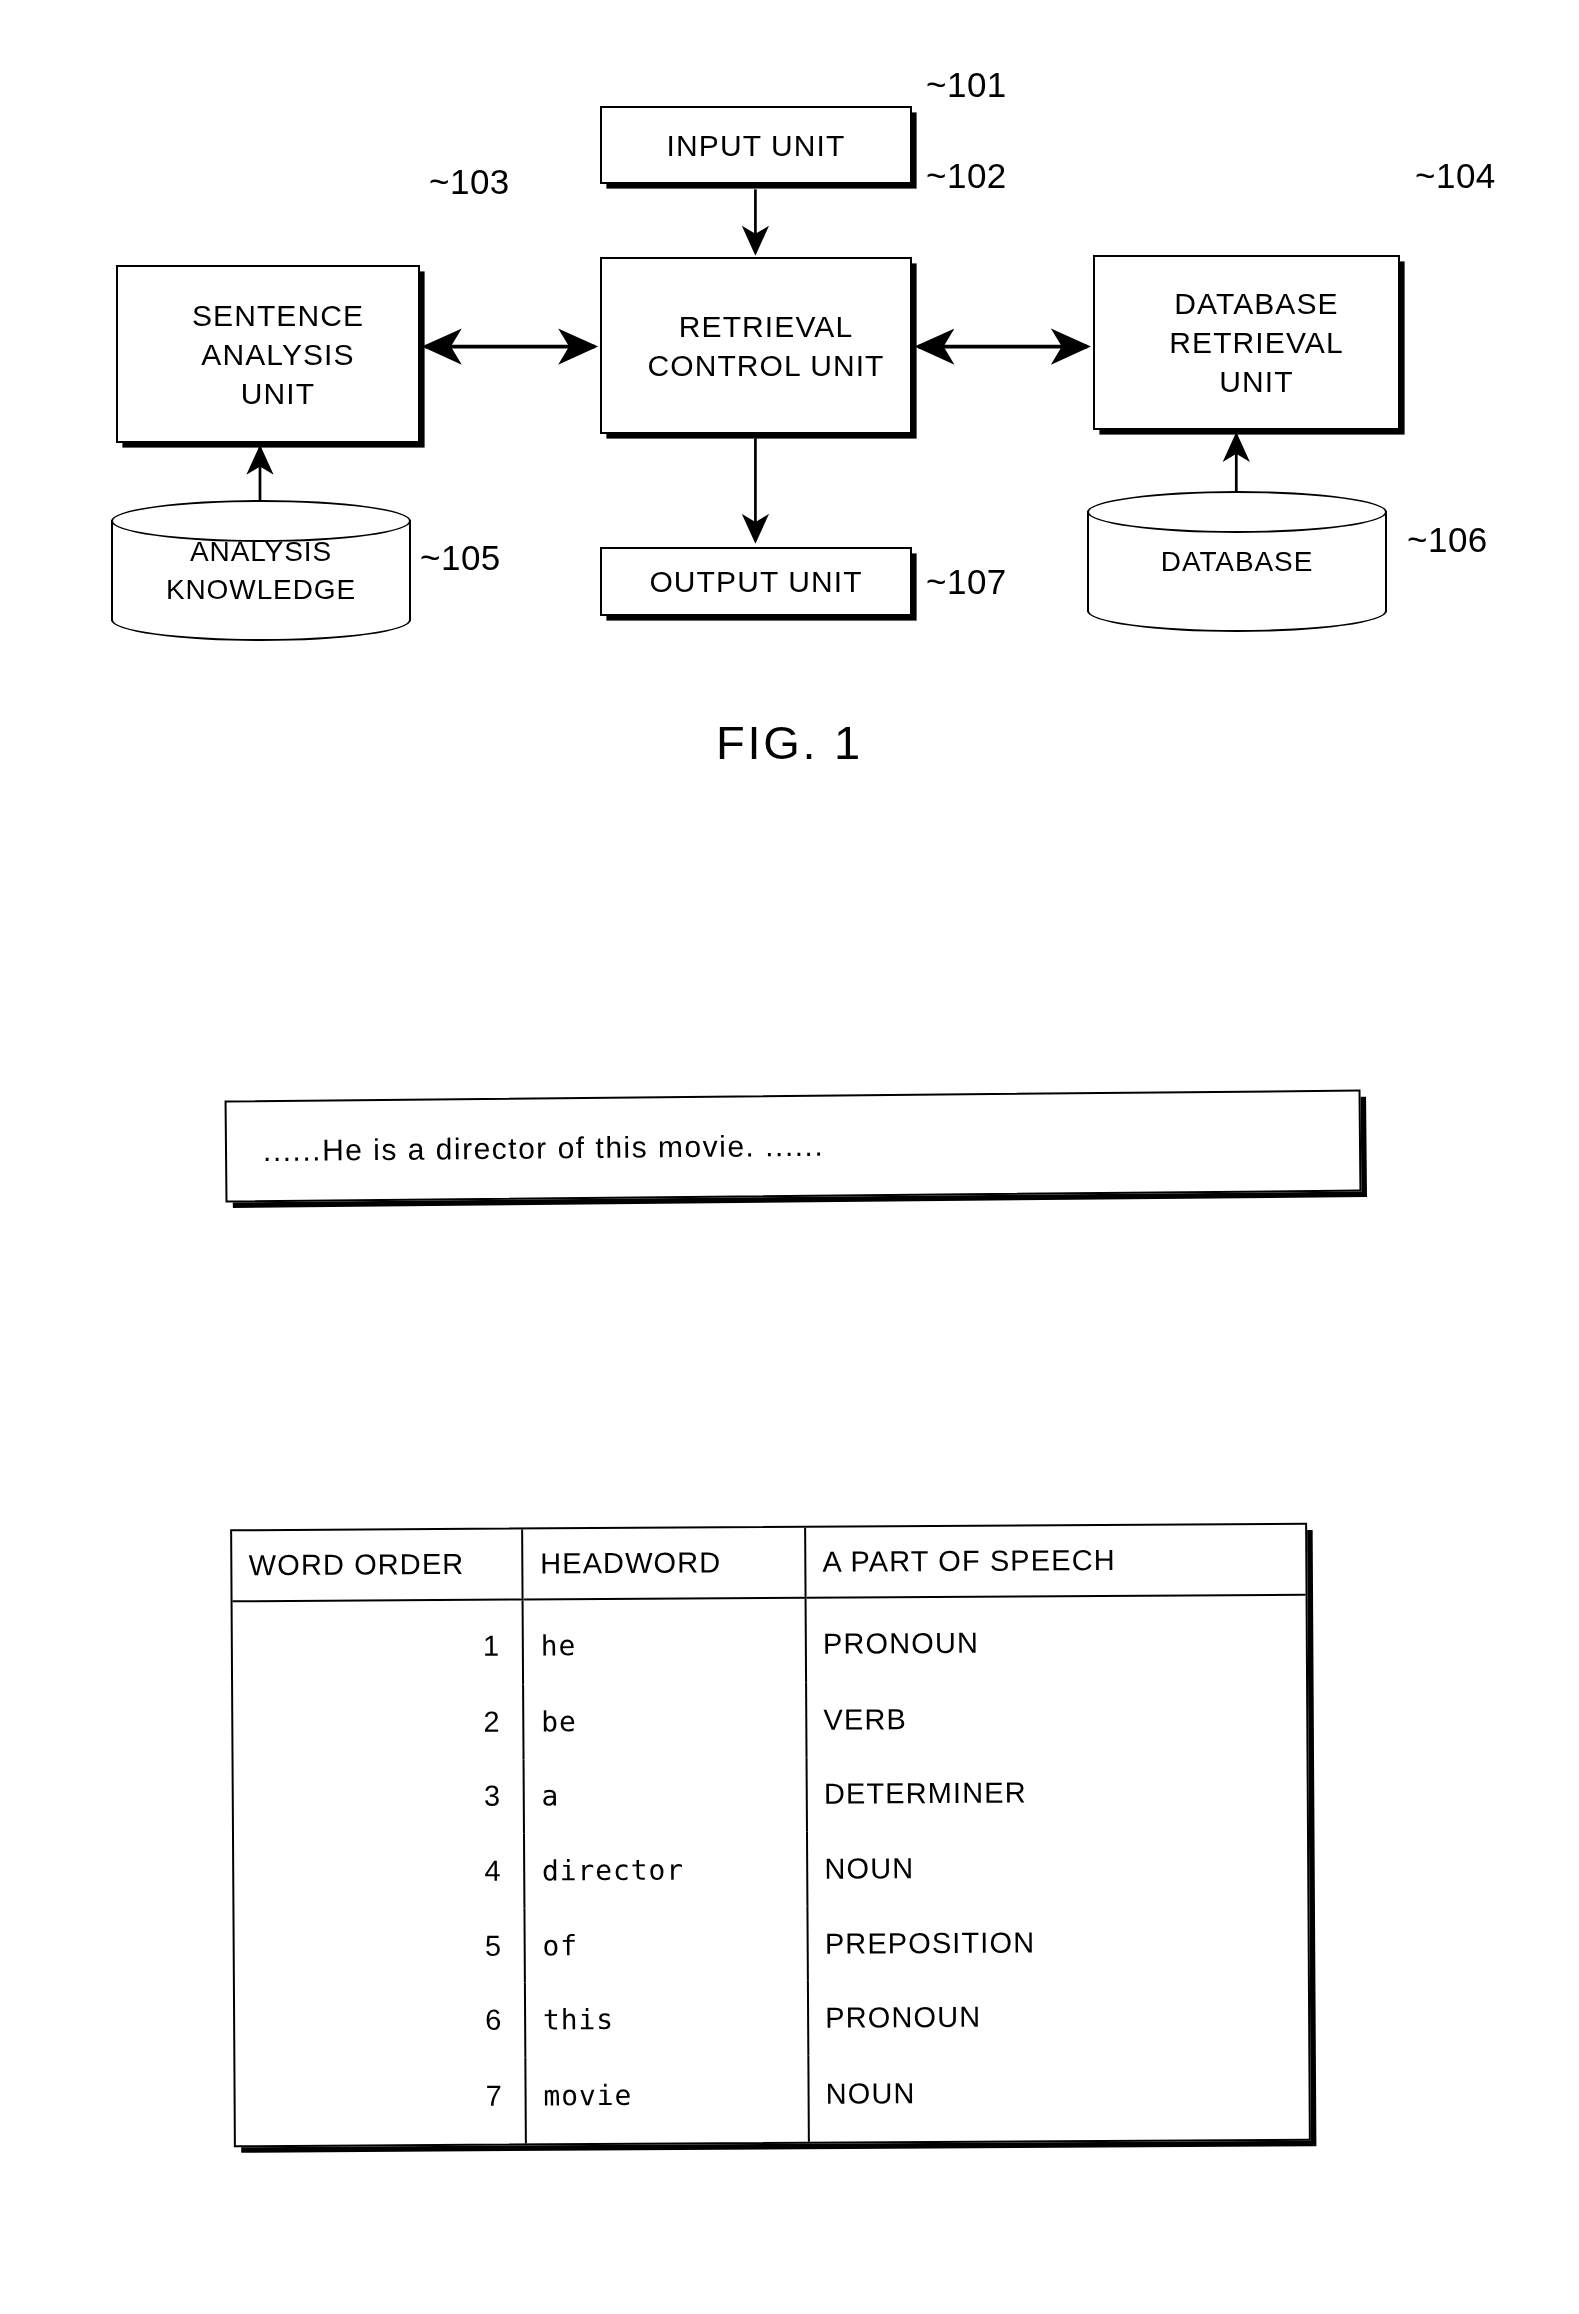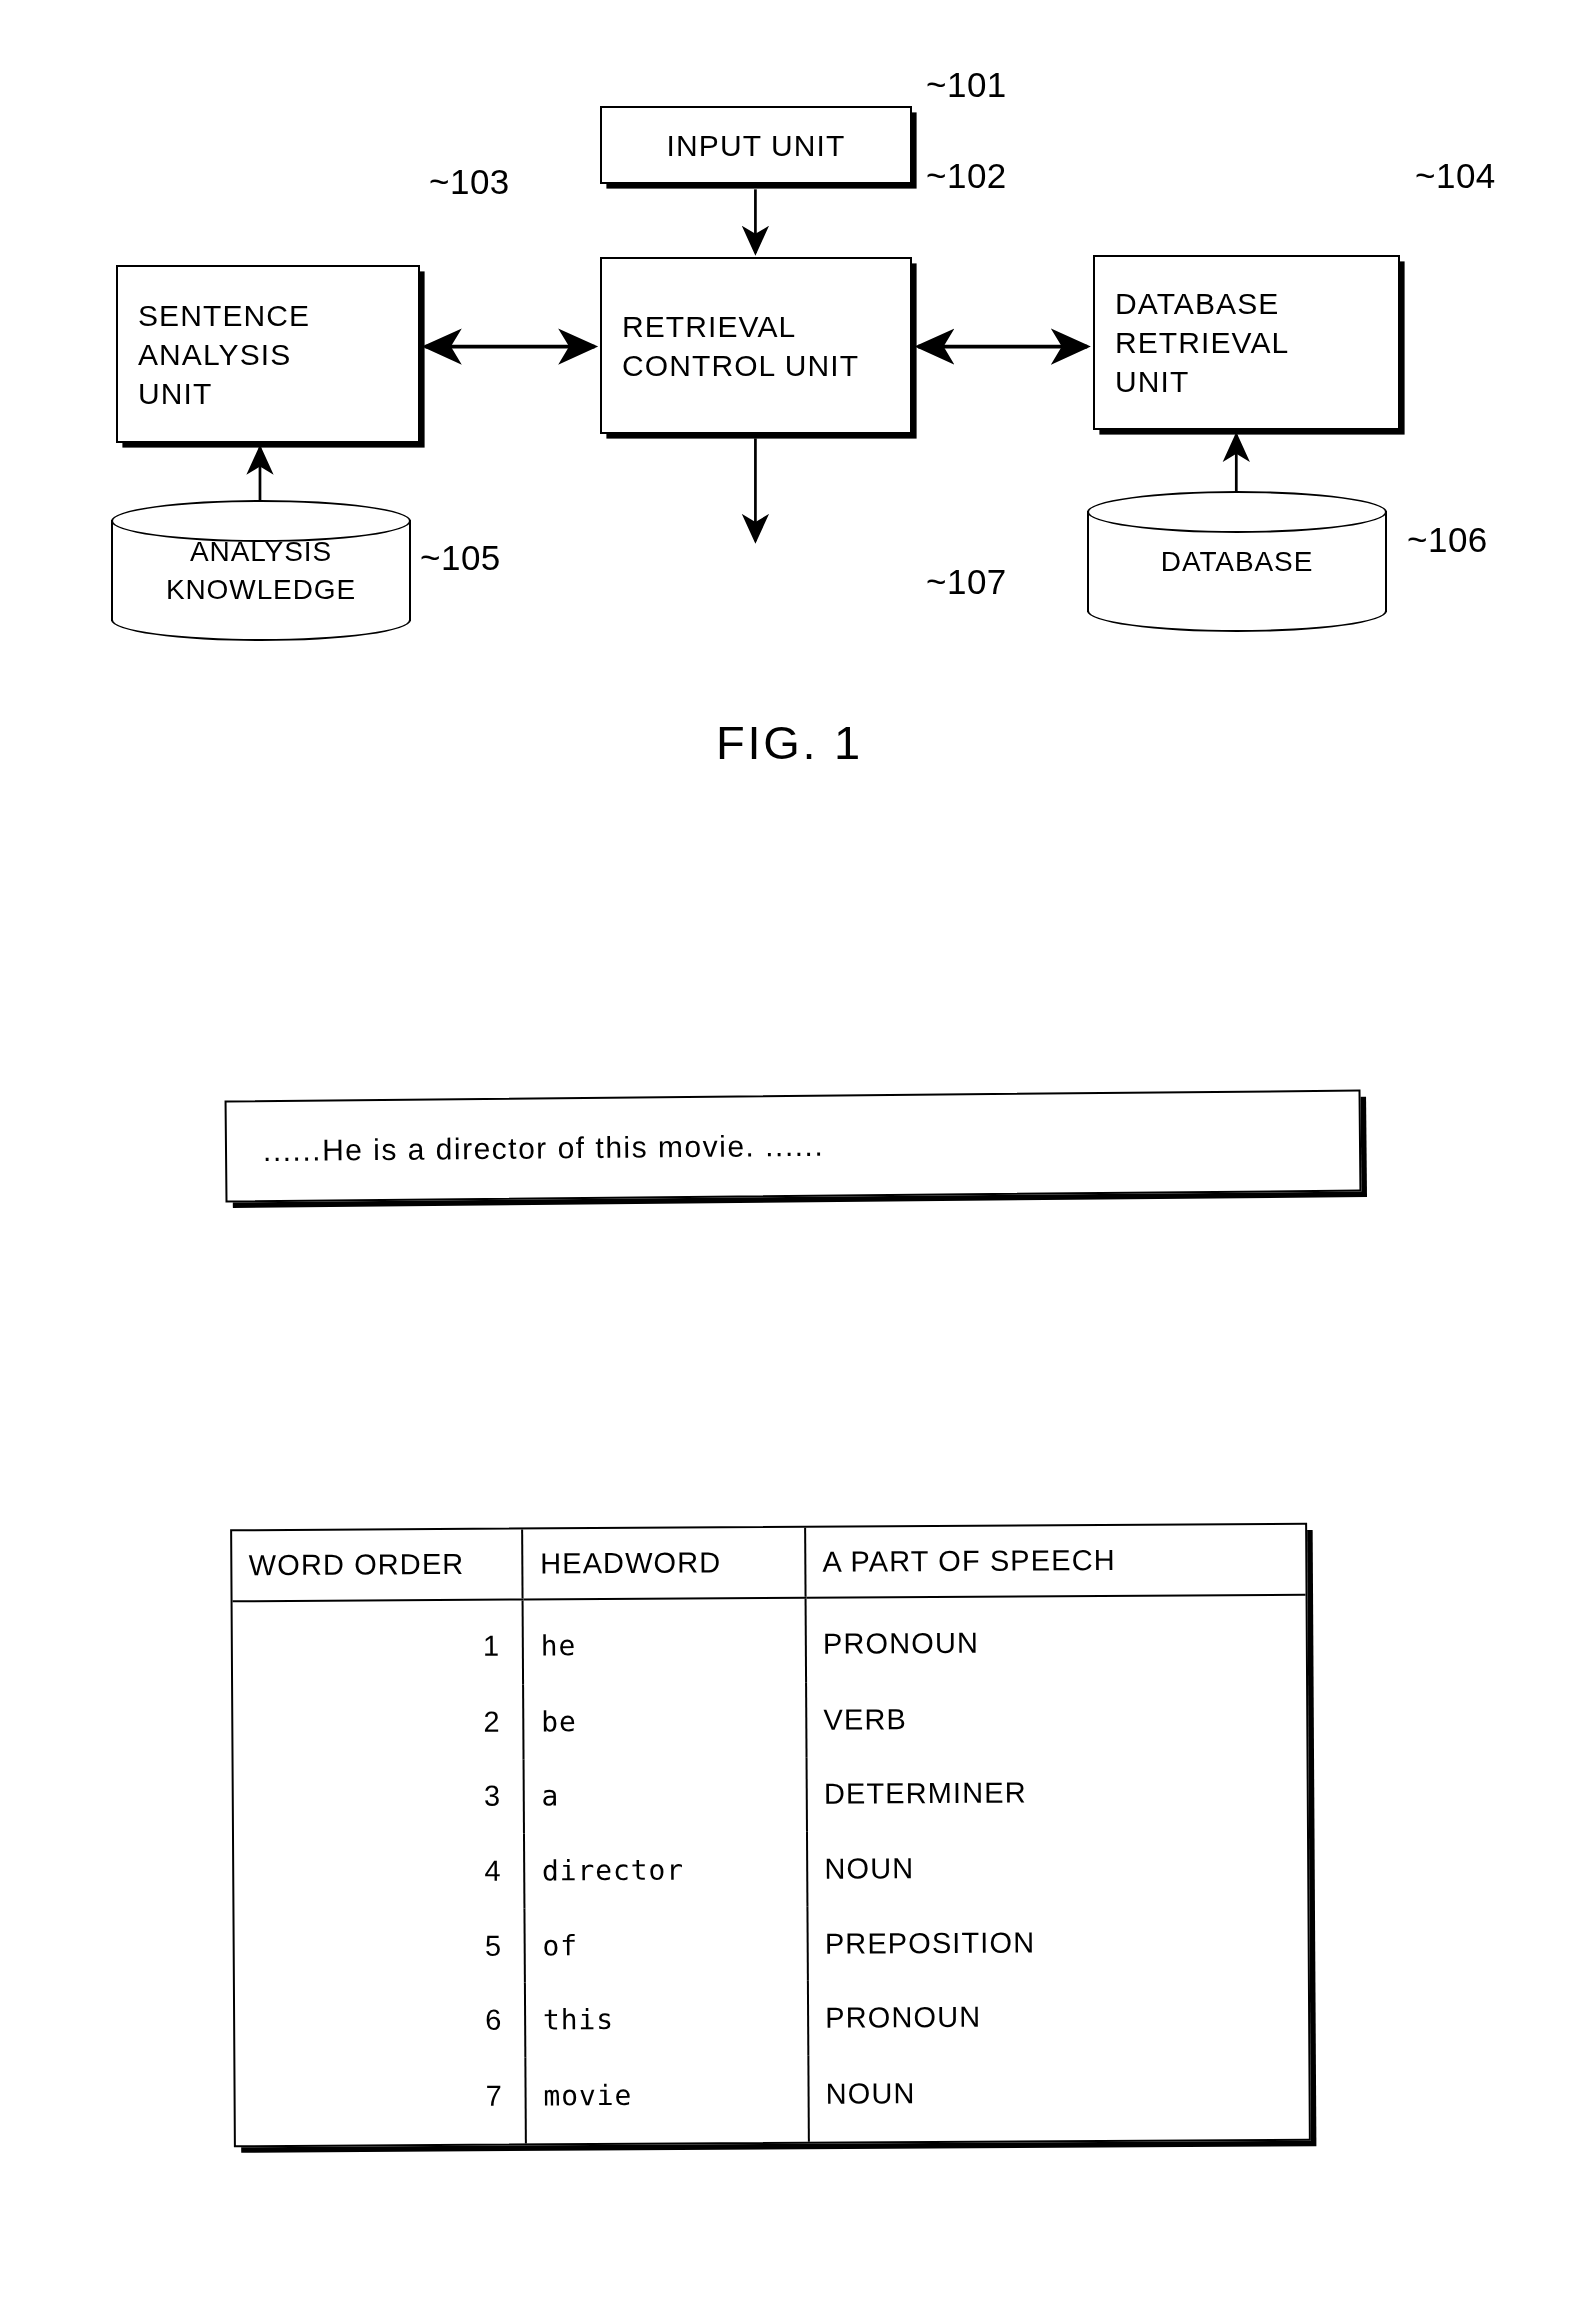--- a/index.html
+++ b/index.html
@@ -28,20 +28,21 @@
   .blk {
     position: absolute;
     box-sizing: border-box;
     border: 2.7px solid #000;
     background: #fff;
     box-shadow: 5.5px 5.5px 0 -0.9px #000;
     display: flex;
     flex-direction: column;
     justify-content: center;
     padding-left: 20px;
+    text-align: center;
   }
   .blk .ln {
     font-size: 30px;
     line-height: 1.30;
     letter-spacing: 1.1px;
     white-space: nowrap;
     font-family: "Liberation Sans", sans-serif;
   }
   .blk.center { align-items: center; padding-left: 0; }
 
@@ -253,20 +254,23 @@
   <div class="cyl" style="left:1087px; top:491px; width:300px; height:141px;">
     <div class="body"></div>
     <div class="bot"></div>
     <div class="top"></div>
     <div class="cyl-label">
       <div class="ln">DATABASE</div>
     </div>
   </div>
   <div class="ref" style="left:1407px; top:520px;">~106</div>
 
+  <div class="blk center" style="left:600px; top:547px; width:312px; height:69px;">
+    <div class="ln">OUTPUT UNIT</div>
+  </div>
   <div class="ref" style="left:926px; top:562px;">~107</div>
 
   <div class="figcap" style="left:0; top:686px; width:1579px;">FIG. 1</div>
 </div>
 
 <div class="abs" style="left:0; top:1071px; width:1579px; height:345px;">
   <div id="fig2box" style="left:225px; top:23.6px; width:1136px; height:102px;">
     <div class="sentence">......He is a director of this movie.  ......</div>
   </div>
 </div>

